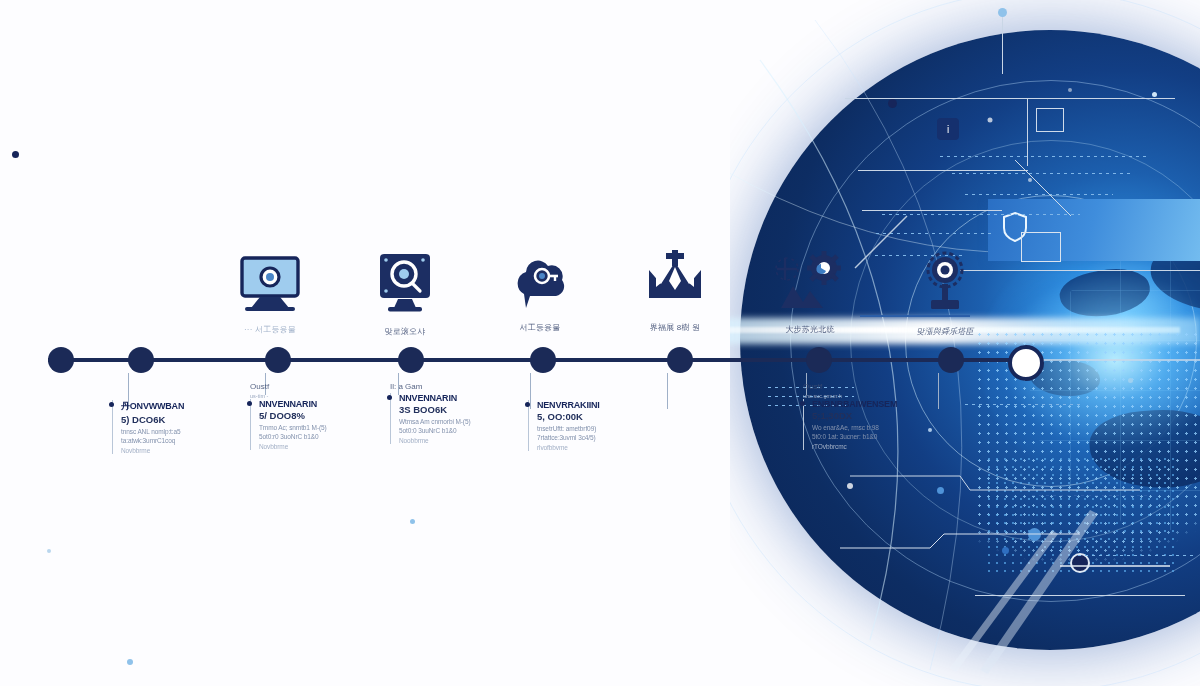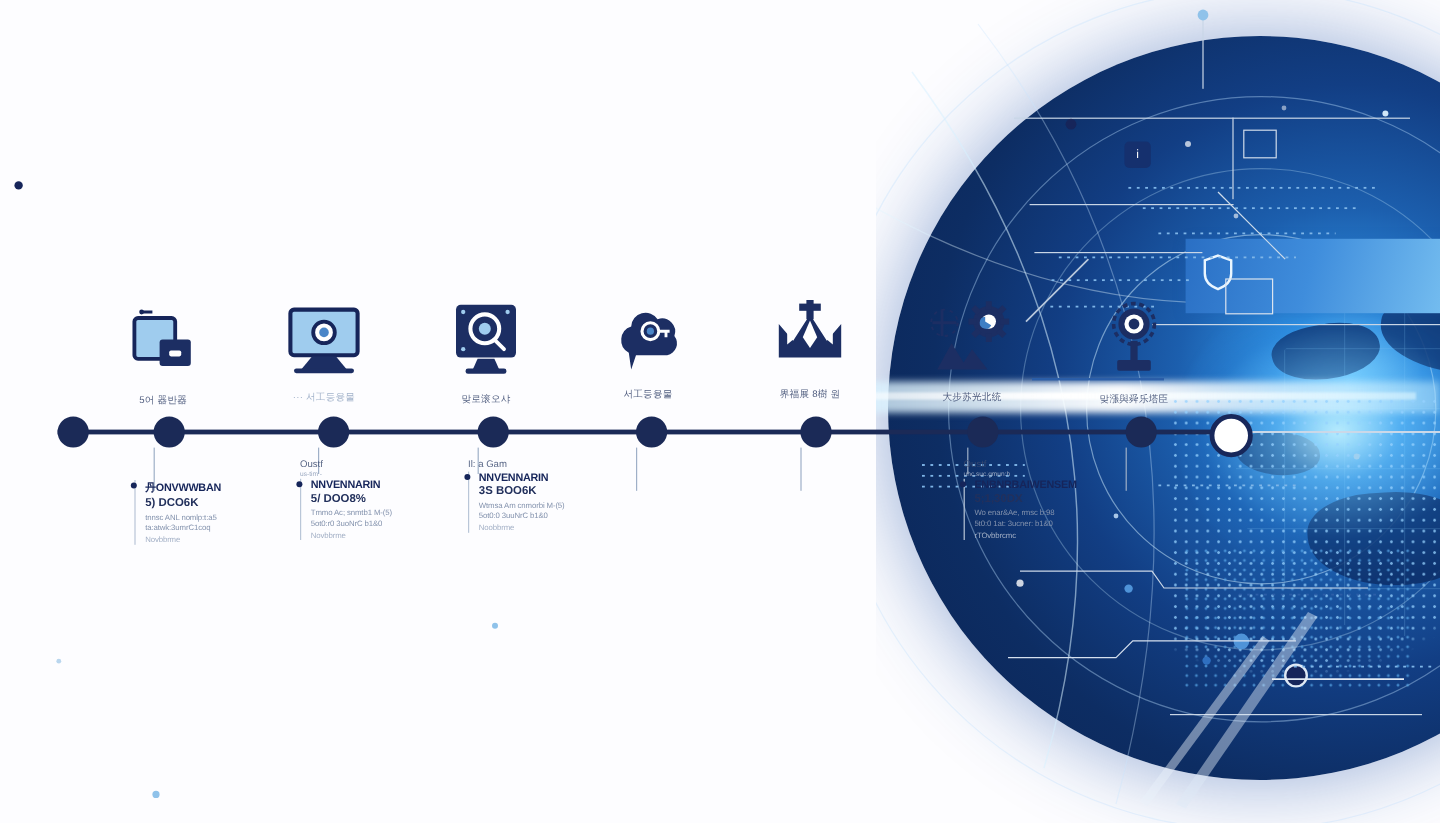--- a/index.html
+++ b/index.html
@@ -234,30 +234,20 @@
   <div class="node end" style="left:1008px;"></div>
 
   <div class="stem" style="left:128px;top:373px;height:36px;"></div>
   <div class="stem" style="left:265px;top:373px;height:22px;"></div>
   <div class="stem" style="left:398px;top:373px;height:22px;"></div>
   <div class="stem" style="left:530px;top:373px;height:36px;"></div>
   <div class="stem" style="left:667px;top:373px;height:36px;"></div>
   <div class="stem" style="left:806px;top:373px;height:22px;"></div>
   <div class="stem" style="left:938px;top:373px;height:36px;"></div>
 
-  <div class="icon-slot" style="left:91px;top:255px;">
-    <svg width="62" height="62" viewBox="0 0 62 62">
-      <rect x="7" y="10" width="34" height="34" rx="3" fill="#9fccee" stroke="#16255a" stroke-width="3.2"></rect>
-      <rect x="28" y="28" width="26" height="22" rx="2.5" fill="#1c2e63"></rect>
-      <rect x="36" y="37" width="10" height="5" rx="1.5" fill="#ffffff"></rect>
-      <line x1="14" y1="5" x2="22" y2="5" stroke="#16255a" stroke-width="2.6"></line>
-      <circle cx="13" cy="5" r="2" fill="#16255a"></circle>
-    </svg>
-    <div class="icon-label">5어 器반器</div>
-  </div>
 
   <div class="icon-slot" style="left:225px;top:252px;">
     <svg width="66" height="62" viewBox="0 0 66 62">
       <rect x="5" y="6" width="56" height="38" rx="3" fill="#9fccee" stroke="#16255a" stroke-width="3.4"></rect>
       <circle cx="33" cy="25" r="9" fill="#ffffff" stroke="#16255a" stroke-width="3.2"></circle>
       <circle cx="33" cy="25" r="4" fill="#4a86c8"></circle>
       <path d="M 14 56 L 23 45 L 43 45 L 52 56 Z" fill="#1c2e63"></path>
       <rect x="8" y="55" width="50" height="4" rx="2" fill="#1c2e63"></rect>
     </svg>
     <div class="icon-label faded">··· 서工등융물</div>
@@ -318,21 +308,21 @@
       </g>
       <circle cx="49" cy="18" r="6" fill="#ffffff"></circle>
       <path d="M 46 14 a 5 5 0 1 0 5 7 l -5 -3 Z" fill="#3e7ec4"></path>
       <path d="M 10 8 L 10 30 M 2 19 L 22 19" stroke="#1c2e63" stroke-width="2.4"></path>
       <circle cx="12" cy="19" r="11" fill="none" stroke="#1c2e63" stroke-width="1.6" stroke-dasharray="3 4"></circle>
       <path d="M 6 58 L 18 36 L 28 52 L 35 41 L 48 58 Z" fill="#1c2e63"></path>
     </svg>
     <div class="icon-label">大步苏光北统</div>
   </div>
 
-  <div class="icon-slot" style="left:900px;top:248px;">
+  <div class="icon-slot" style="left:900px;top:248px;font-style:italic;">
     <svg width="64" height="68" viewBox="0 0 64 68">
       <circle cx="32" cy="22" r="17" fill="none" stroke="#1c2e63" stroke-width="3" stroke-dasharray="4 3"></circle>
       <circle cx="32" cy="22" r="13" fill="#1c2e63"></circle>
       <circle cx="32" cy="22" r="8" fill="#ffffff"></circle>
       <circle cx="32" cy="22" r="4.5" fill="#1c2e63"></circle>
       <rect x="29" y="36" width="6" height="16" fill="#1c2e63"></rect>
       <rect x="18" y="52" width="28" height="9" rx="1.5" fill="#1c2e63"></rect>
     </svg>
     <div class="icon-label">맞漲與舜乐塔臣</div>
   </div>
@@ -369,20 +359,32 @@
     <div class="body">
       <span class="bullet"></span>
       <div class="title">NNVENNARIN</div>
       <div class="value">3S BOO6K</div>
       <div class="line">Wtmsa Am  cnmorbi M-(5)</div>
       <div class="line">5ot0:0 3uuNrC b1&amp;0</div>
       <div class="line last">Noobbrme</div>
     </div>
   </div>
 
+  <div class="card" style="left:528px;top:398px;">
+    <div class="kicker"></div>
+    <div class="kicker-sub"></div>
+    <div class="body">
+      <span class="bullet"></span>
+      <div class="title">NENVRRAKIINI</div>
+      <div class="value">5, OO:00K</div>
+      <div class="line">tnsetrUftt: ametbrf09)</div>
+      <div class="line">7rtattce:3uvml 3c4/5)</div>
+      <div class="line last">rlvofbbvme</div>
+    </div>
+  </div>
 
 
   <div class="card" style="left:803px;top:382px;">
     <div class="kicker">Oustf</div>
     <div class="kicker-sub">uhc.suc.gmun:h</div>
     <div class="body">
       <span class="bullet"></span>
       <div class="title">ENBNRBAIWENSEM</div>
       <div class="value">5;1,30DX</div>
       <div class="line">Wo enar&amp;Ae,  rmsc b:98</div>

